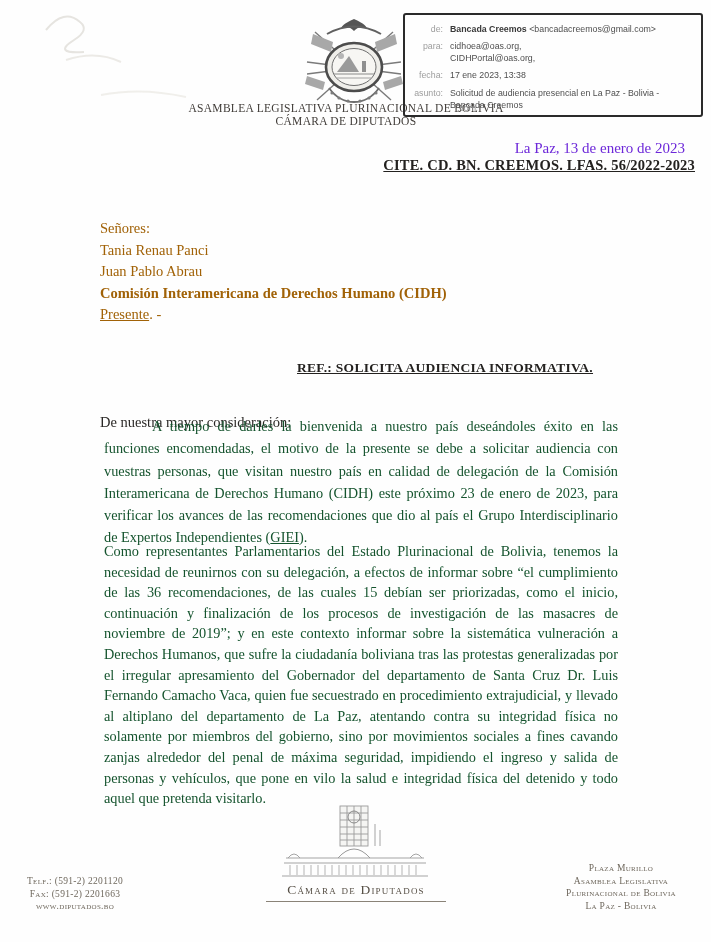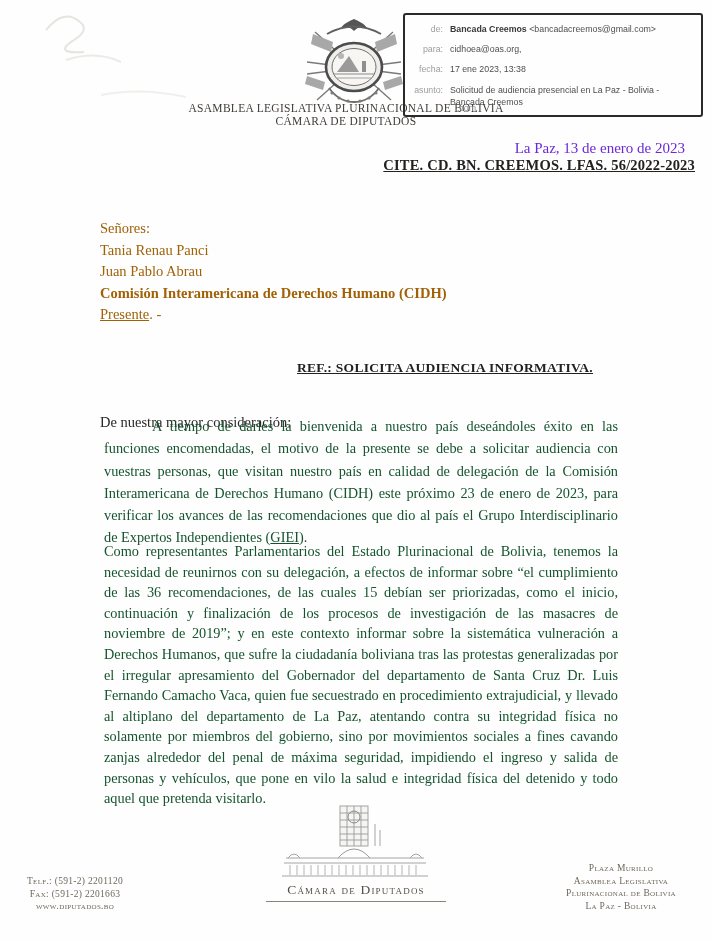--- a/index.html
+++ b/index.html
@@ -113,20 +113,21 @@
     <div>ASAMBLEA LEGISLATIVA PLURINACIONAL DE BOLIVIA</div>
     <div>CÁMARA DE DIPUTADOS</div>
   </div>
 
   <div class="email-box">
     <div class="e-label">de:</div>
     <div><span class="e-name">Bancada Creemos</span> <span>&lt;bancadacreemos@gmail.com&gt;</span></div>
     <div class="e-label">para:</div>
     <div>
       <div>cidhoea@oas.org,</div>
+      <div>CIDHPortal@oas.org,</div>
     </div>
     <div class="e-label">fecha:</div>
     <div>17 ene 2023, 13:38</div>
     <div class="e-label">asunto:</div>
     <div>Solicitud de audiencia presencial en La Paz - Bolivia - Bancada Creemos</div>
   </div>
   <div class="partial-com">.com</div>
 
   <div class="place-date">La Paz, 13 de enero de 2023</div>
   <div class="cite">CITE. CD. BN. CREEMOS. LFAS. 56/2022-2023</div>

